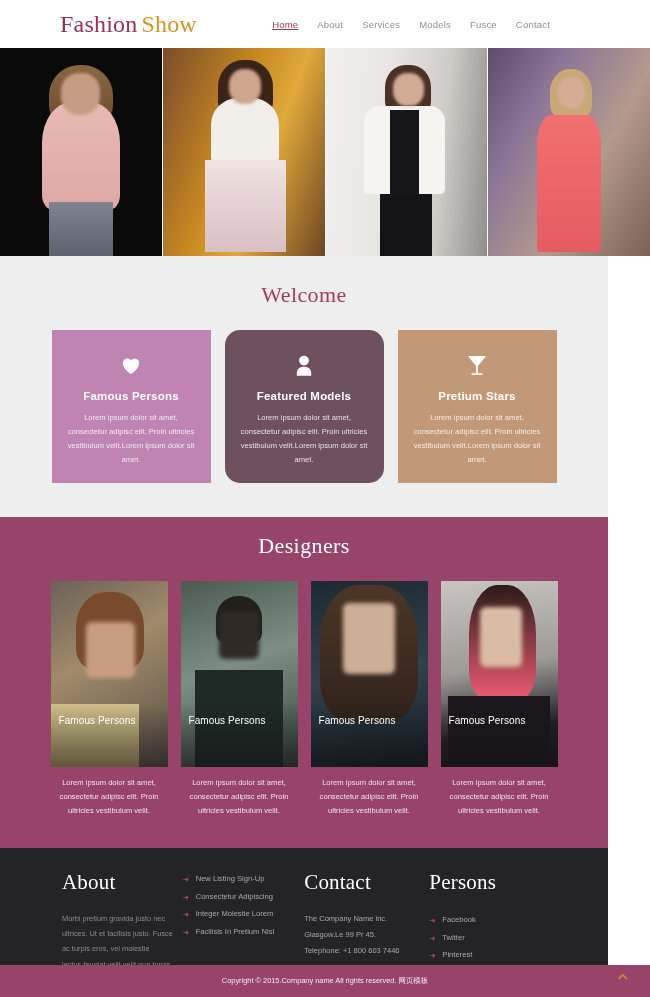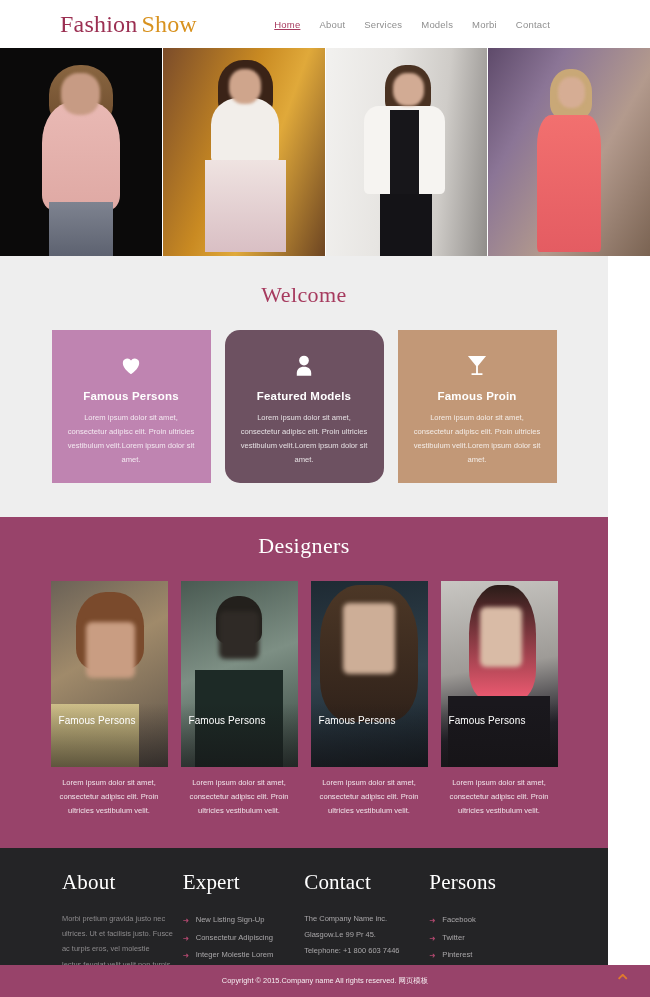--- a/index.html
+++ b/index.html
@@ -163,21 +163,21 @@
 
   <div class="header">
     <div class="logo">
       <span class="w1" style="color: rgb(155, 47, 82);">Fashion</span><span class="w2" style="color: rgb(216, 146, 31);">Show</span>
     </div>
     <div class="nav">
       <a href="#" class="active">Home</a>
       <a href="#">About</a>
       <a href="#">Services</a>
       <a href="#">Models</a>
-      <a href="#">Morbi</a>
+      <a href="#">Fusce</a>
       <a href="#">Contact</a>
     </div>
   </div>
 
   <div class="hero">
     <div class="slide">
       <div class="figure h1">
         <div class="hair"></div>
           <div class="body"></div>
           <div class="legs"></div>
@@ -234,21 +234,21 @@
         <h3>Featured Models</h3>
         <p>Lorem ipsum dolor sit amet, consectetur adipisc elit. Proin ultricies vestibulum velit.Lorem ipsum dolor sit amet.</p>
       </div>
 
       <div class="card" id="card2" style="background: rgb(194, 152, 119);">
         <div class="ico">
           <svg width="20" height="22" viewBox="0 0 22 24">
               <path d="M1 2h20L12 13v8h5v2H5v-2h5v-8L1 2z"></path>
             </svg>
         </div>
-        <h3>Famous Proin</h3>
+        <h3>Pretium Stars</h3>
         <p>Lorem ipsum dolor sit amet, consectetur adipisc elit. Proin ultricies vestibulum velit.Lorem ipsum dolor sit amet.</p>
       </div>
 
     </div>
   </div>
 
   <div class="designers" style="background: rgb(152, 67, 106);">
     <h2 class="section-title">Designers</h2>
     <div class="dgrid">
 
@@ -312,21 +312,20 @@
 
   <div class="footer" style="background: rgb(36, 36, 38);">
     <div class="fgrid">
 
       <div class="fcol">
         <h4>About</h4>
         <p class="about">Morbi pretium gravida justo nec ultrices. Ut et facilisis justo. Fusce ac turpis eros, vel molestie lectus.feugiat velit velit non turpis</p>
       </div>
 
       <div class="fcol">
-        <h4>Expert</h4>
         <ul class="flist">
           <li><span class="arw">➜</span><span>New Listing Sign-Up</span></li>
           <li><span class="arw">➜</span><span>Consectetur Adipiscing</span></li>
           <li><span class="arw">➜</span><span>Integer Molestie Lorem</span></li>
           <li><span class="arw">➜</span><span>Facilisis In Pretium Nisl</span></li>
         </ul>
       </div>
 
       <div class="fcol fcontact">
         <h4>Contact</h4>

